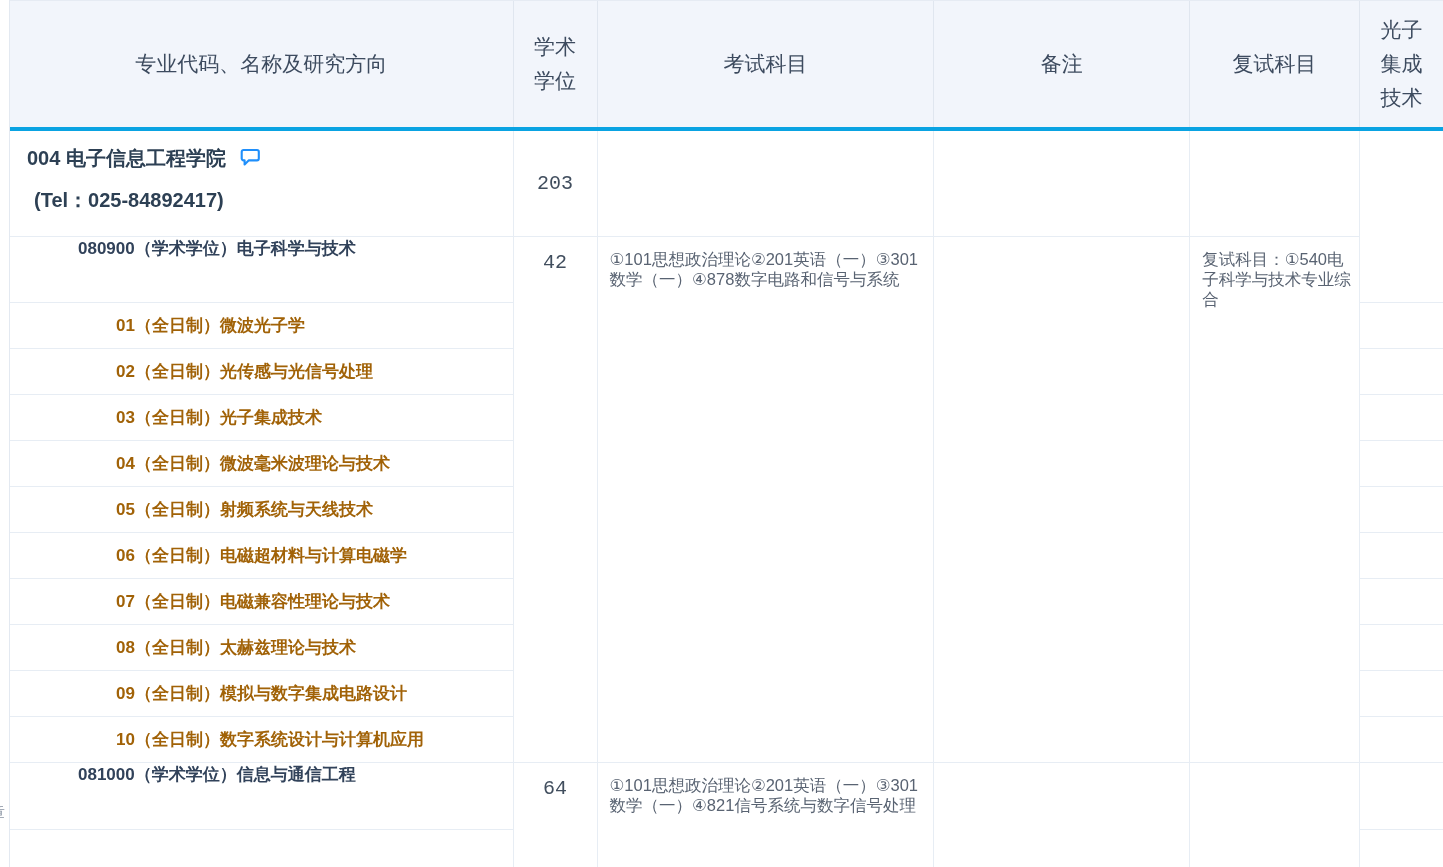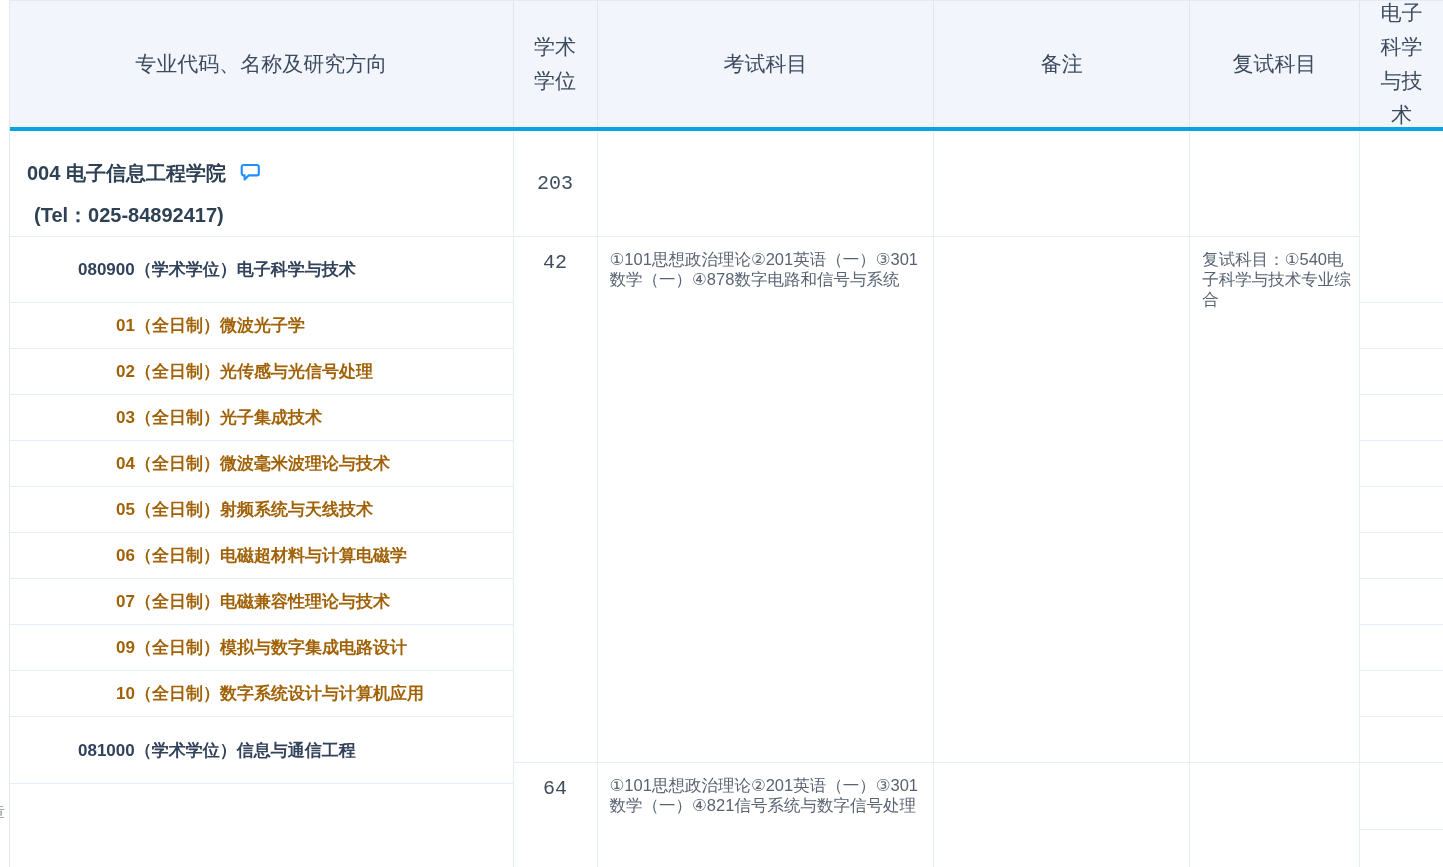--- a/index.html
+++ b/index.html
@@ -27,26 +27,26 @@
   .cell { flex:none; }
   .bb { border-bottom:1px solid #e7edf4; }
 
   
   .h-inst { height:106px; } .h-prog { height:66px; } .h-dir { height:46px; }
   .h-prog2 { height:67px; } .h-tail { height:37px; }
   .h-merge { height:526px; } .h-foot { height:104px; }
   .h-c6top { height:172px; }
 
   
-  .inst { padding:21px 16px 0 17px; font-weight:bold; font-size:20px;
+  .inst { padding:6px 16px 0 17px; font-weight:bold; font-size:20px;
           color:#2d4054; line-height:42px; }
   .inst .line { white-space:nowrap; }
   .tel-line { padding-left:7px; }
   .bubble { margin-left:14px; vertical-align:-2px; }
-  .prog { display:flex; align-items:center; padding-left:68px; font-weight:bold;
+  .prog { display:flex; padding-left:68px; font-weight:bold;
           font-size:17px; color:#31425a; }
   .dir { display:flex; align-items:center; padding-left:106px; font-size:17px;
          color:#a16207;font-weight:bold; }
 
   
   .numcell { display:flex; justify-content:center;
              font-family:Liberation Mono, monospace;
              font-size:20px; color:#414e5e; }
   .num-center { align-items:center; }
   .num-top { align-items:flex-start; padding-top:14px; }
@@ -69,21 +69,21 @@
   </div>
 
   <div class="tbl">
 
     <div class="hdr">
       <div class="hcell c1">专业代码、名称及研究方向</div>
       <div class="hcell c2">学术学位</div>
       <div class="hcell c3">考试科目</div>
       <div class="hcell c4">备注</div>
       <div class="hcell c5">复试科目</div>
-      <div class="hcell c6">电子科学与技术</div>
+      <div class="hcell c6">光子集成技术</div>
     </div>
     <div class="accent" style="background:#0aa3e2;"></div>
 
     <div class="tbody">
 
       <div class="col c1">
         <div class="cell bb h-inst inst">
           <div class="line">
             <span>004 电子信息工程学院</span><svg class="bubble" width="21" height="19" viewBox="0 0 21 19">
               <path d="M3.5 2 H17 a1.8 1.8 0 0 1 1.8 1.8 V10.6 a1.8 1.8 0 0 1 -1.8 1.8 H8.6 L4.6 16.4 V12.4 H3.5 A1.8 1.8 0 0 1 1.7 10.6 V3.8 A1.8 1.8 0 0 1 3.5 2 Z" fill="none" stroke="#1f8ffb" stroke-width="2.1" stroke-linejoin="round"></path>
@@ -108,20 +108,23 @@
             <span>04（全日制）微波毫米波理论与技术</span>
           </div>
         <div class="cell bb h-dir dir">
             <span>05（全日制）射频系统与天线技术</span>
           </div>
         <div class="cell bb h-dir dir">
             <span>06（全日制）电磁超材料与计算电磁学</span>
           </div>
         <div class="cell bb h-dir dir">
             <span>07（全日制）电磁兼容性理论与技术</span>
+          </div>
+        <div class="cell bb h-dir dir">
+            <span>08（全日制）太赫兹理论与技术</span>
           </div>
         <div class="cell bb h-dir dir">
             <span>09（全日制）模拟与数字集成电路设计</span>
           </div>
         <div class="cell bb h-dir dir">
             <span>10（全日制）数字系统设计与计算机应用</span>
           </div>
 
         <div class="cell bb h-prog2 prog">
           <span>081000（学术学位）信息与通信工程</span>

